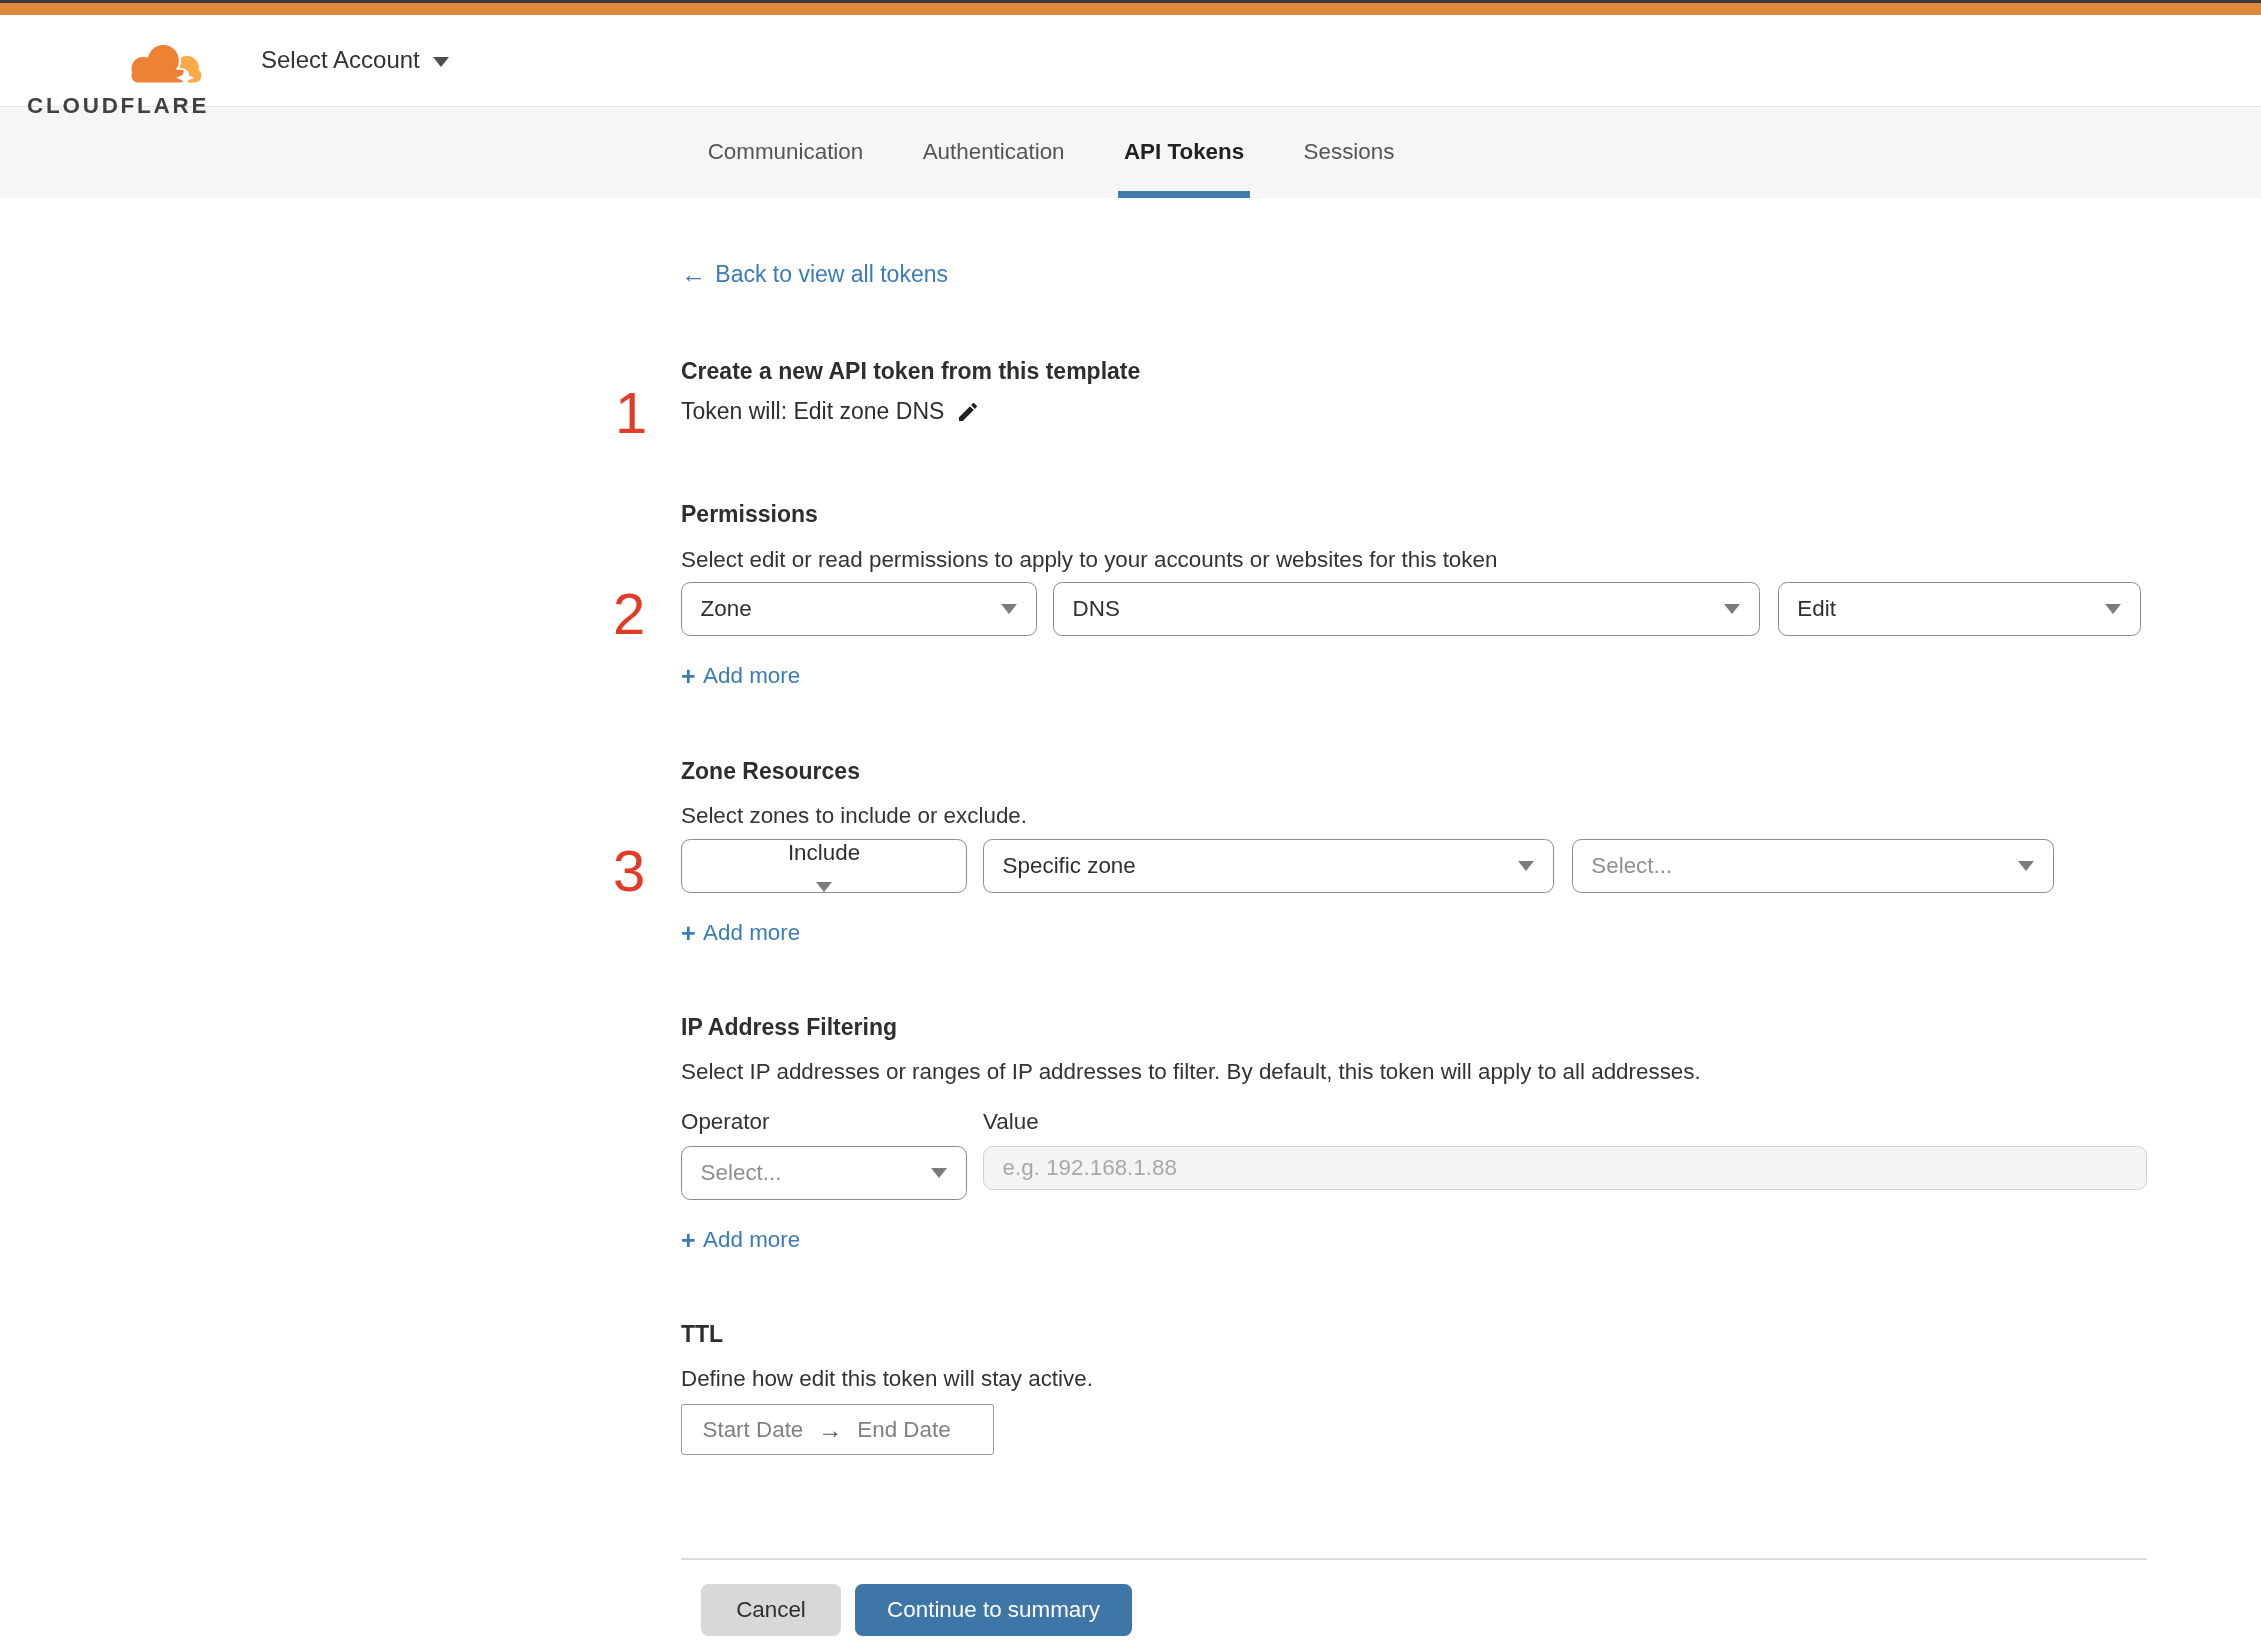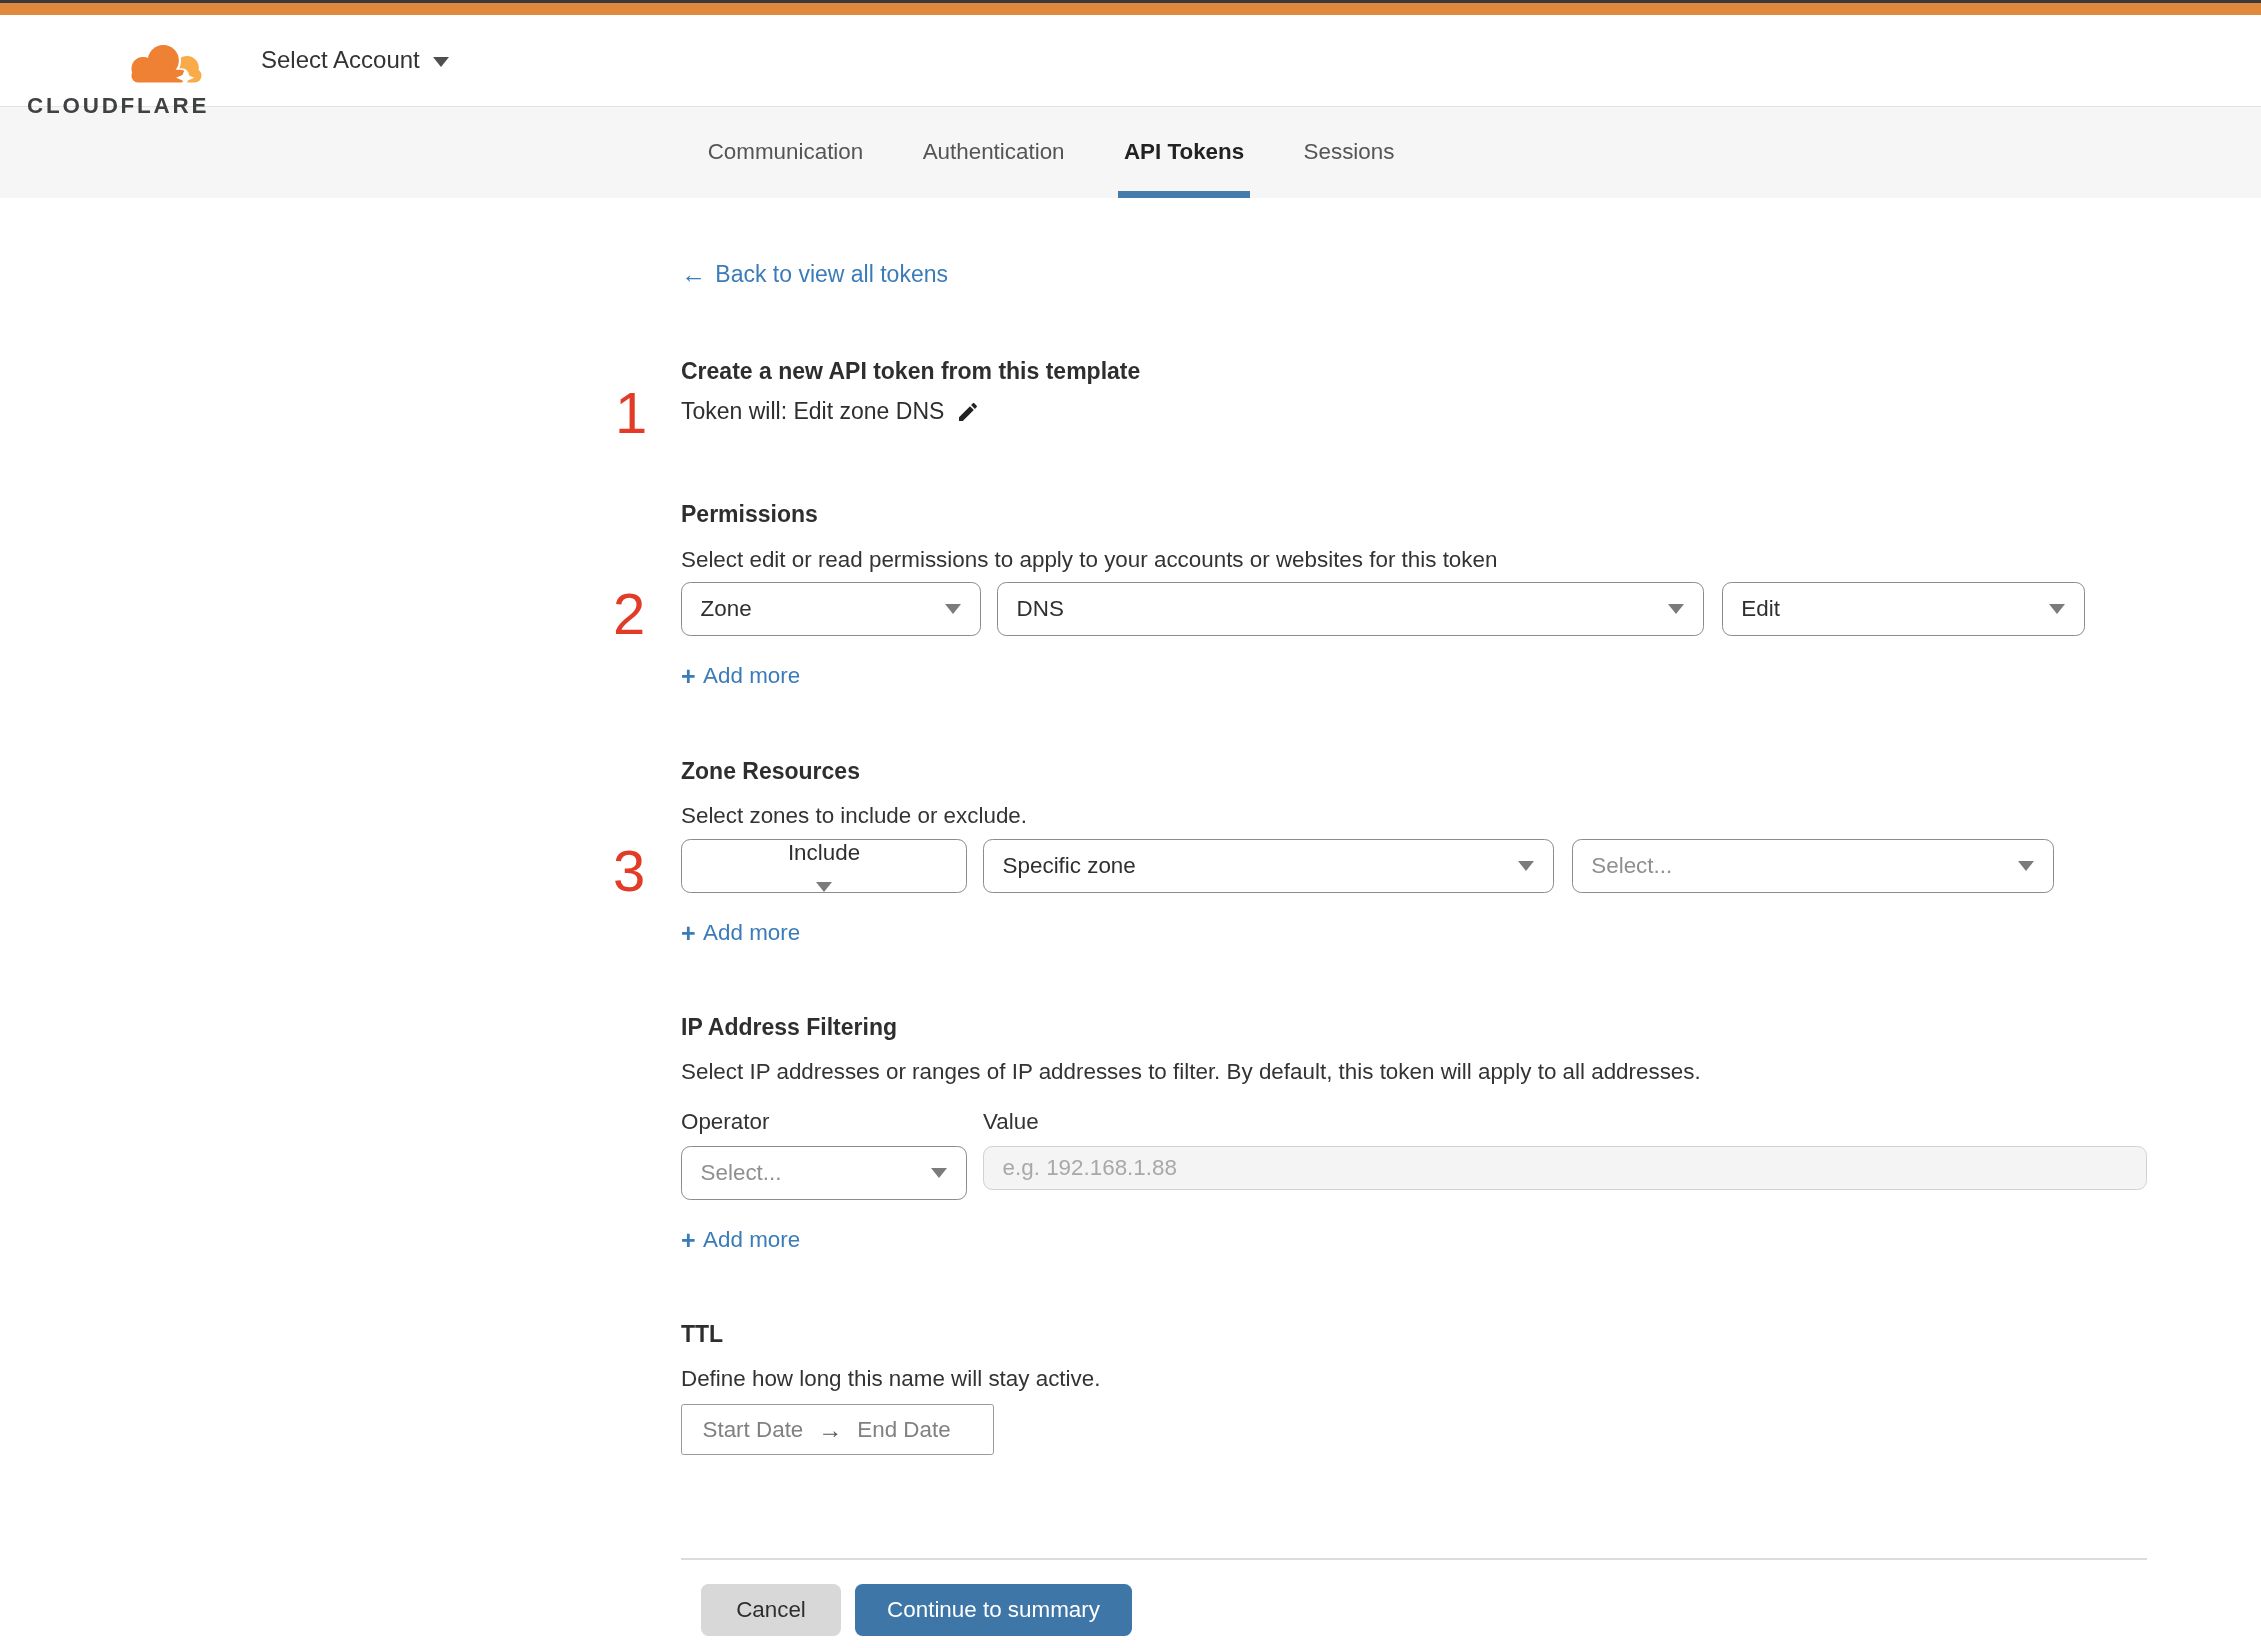--- a/index.html
+++ b/index.html
@@ -59,21 +59,21 @@
     padding:0 18.6px 0 18.6px; font-size:22.4px; color:#2f2f2f; cursor:pointer; }
   .select .caret { width:0; height:0; border-left:8.4px solid transparent;
     border-right:8.4px solid transparent; border-top:10.3px solid #7b7b7b; }
   .select .ph { color:#8f8f8f; }
 
   .add-more { margin-top:26px; display:inline-flex; align-items:center; gap:7.5px;
     color:#3b7cb8; font-size:22.4px; cursor:pointer; }
   .add-more .plus { font-size:25px; font-weight:600; }
 
   .sec-permissions { margin-top:76px; }
-  .sec-permissions .row .select:nth-child(1){ width:300px; margin-right:16px;text-align:center; }
+  .sec-permissions .row .select:nth-child(1){ width:356px; margin-right:16px;text-align:center; }
   .sec-permissions .row .select:nth-child(2){ width:707px; margin-right:17.7px; }
   .sec-permissions .row .select:nth-child(3){ width:363px; }
 
   .sec-zone { margin-top:67px; }
   .sec-zone .row .select:nth-child(1){ width:286px; margin-right:16px;flex-direction:column; }
   .sec-zone .row .select:nth-child(2){ width:571px; margin-right:17.7px; }
   .sec-zone .row .select:nth-child(3){ width:482px; }
 
   .sec-ip { margin-top:66px; }
   .field-labels { margin-top:24px; display:flex; font-size:22.4px; color:#333; }
@@ -218,21 +218,21 @@
       <input class="value-input" type="text" placeholder="e.g. 192.168.1.88" style="">
     </div>
     <a class="add-more">
       <span class="plus">+</span>
       <span>Add more</span>
     </a>
   </section>
 
   <section class="sec-ttl">
     <h2 class="sec-heading">TTL</h2>
-    <div class="sec-desc">Define how long this name will stay active.</div>
+    <div class="sec-desc">Define how edit this token will stay active.</div>
     <div class="date-box">
       <span>Start Date</span>
       <span class="darrow">→</span>
       <span>End Date</span>
     </div>
   </section>
 
   <div class="divider"></div>
 
   <div class="btn-row">

